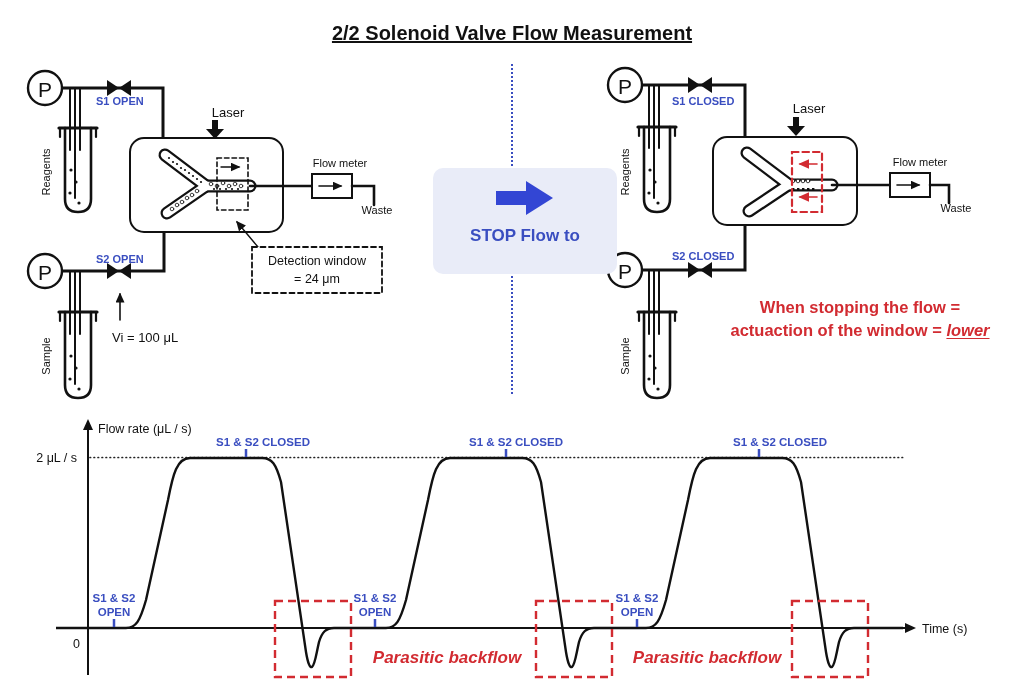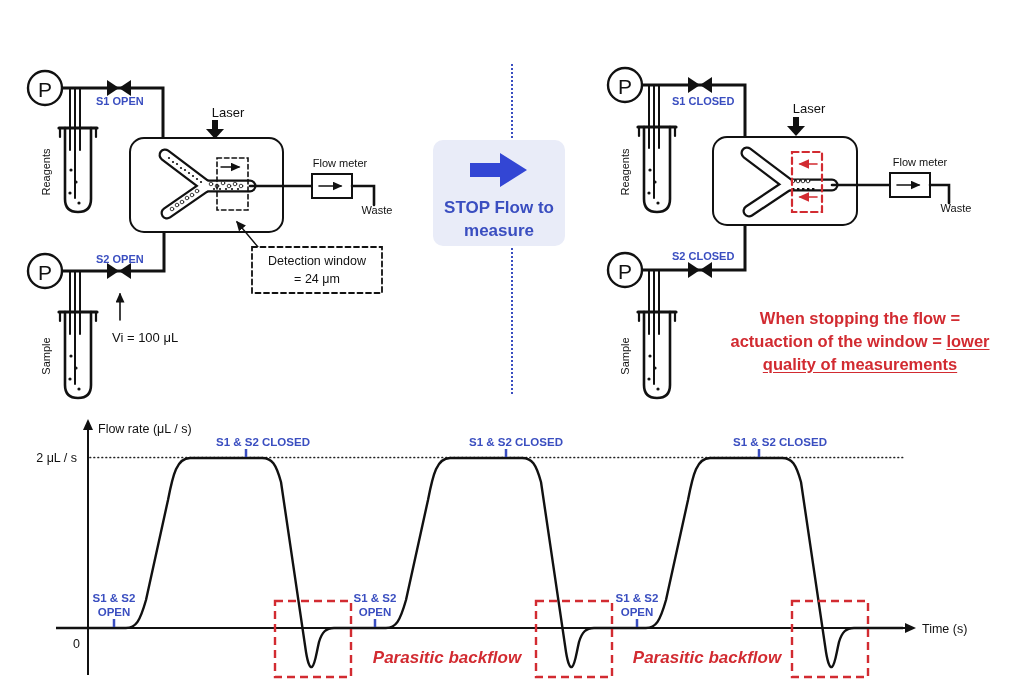--- a/index.html
+++ b/index.html
@@ -2,40 +2,41 @@
 <html><head>
 <meta charset="utf-8">
 <style>
   html,body{margin:0;padding:0;background:#ffffff;}
   .stage{position:relative;width:1024px;height:680px;background:#fff;overflow:hidden;
          font-family:"Liberation Sans","DejaVu Sans",sans-serif;color:#111;}
   .title{position:absolute;left:0;top:22px;width:100%;text-align:center;
          font-size:20px;font-weight:bold;text-decoration:underline;color:#111;}
   .divider{position:absolute;left:511px;top:64px;height:330px;width:0;
            border-left:2.5px dotted #3a4ec0;}
-  .stopbox{position:absolute;left:433px;top:140px;width:132px;height:106px;
+  .stopbox{position:absolute;left:433px;top:168px;width:184px;height:106px;
            background:#e9ecf8;border-radius:10px;text-align:center;}
   .stopbox .arrow-wrap{margin-top:12px;}
   .stopbox .stoptext{font-size:17px;font-weight:600;color:#3a4ec0;line-height:23px;margin-top:4px;}
   .note{position:absolute;left:705px;top:296px;width:310px;text-align:center;
-        color:#d22b31;font-size:16.5px;font-weight:600;line-height:23px;margin-top:11px;}
-  .note u{text-underline-offset:2px;}
+        color:#d22b31;font-size:16.5px;font-weight:600;line-height:23px;}
+  .note u{text-underline-offset:2px;font-style:italic;}
   svg text{font-family:"Liberation Sans","DejaVu Sans",sans-serif;}
   .lbl{font-size:12.5px;fill:#111;}
   .sm{font-size:11px;fill:#111;}
   .blue{fill:#3a4ec0;font-weight:600;font-size:11px;}
   .gblue{fill:#3a4ec0;font-weight:600;font-size:11.5px;}
   .p-letter{font-size:21px;fill:#111;}
   .redlab{fill:#d22b31;font-size:17px;font-style:italic;font-weight:600;}
 </style>
 </head>
 <body>
 
 <div class="stage">
 
+  <div class="title">2/2 Solenoid Valve Flow Measurement</div>
 
   <div class="divider"></div>
 
   <svg width="1024" height="680" viewBox="0 0 1024 680" style="position:absolute;left:0;top:0;">
     <defs>
       <marker id="arrB" viewBox="0 0 10 9" refX="8.5" refY="4.5" markerWidth="10" markerHeight="9" markerUnits="userSpaceOnUse" orient="auto">
           <path d="M0,0 L10,4.5 L0,9 Z" fill="#111"></path>
         </marker>
       <marker id="arrR" viewBox="0 0 10 9" refX="8.5" refY="4.5" markerWidth="11" markerHeight="10" markerUnits="userSpaceOnUse" orient="auto">
           <path d="M0,0 L10,4.5 L0,9 Z" fill="#d22b31"></path>
@@ -348,23 +349,21 @@
   </svg>
 
   <div class="stopbox">
     <div class="arrow-wrap">
       <svg width="60" height="36" viewBox="0 0 60 36">
         <polygon points="1,11 31,11 31,1 58,18 31,35 31,25 1,25" fill="#3346d4"></polygon>
       </svg>
     </div>
     <div class="stoptext">
       <div>STOP Flow to</div>
-      <div>measure</div>
     </div>
   </div>
 
   <div class="note">
     <div>When stopping the flow =</div>
     <div><span>actuaction of the window = </span><u>lower</u></div>
-    <div><u>quality of measurements</u></div>
   </div>
 
 </div>
 
 </body></html>

